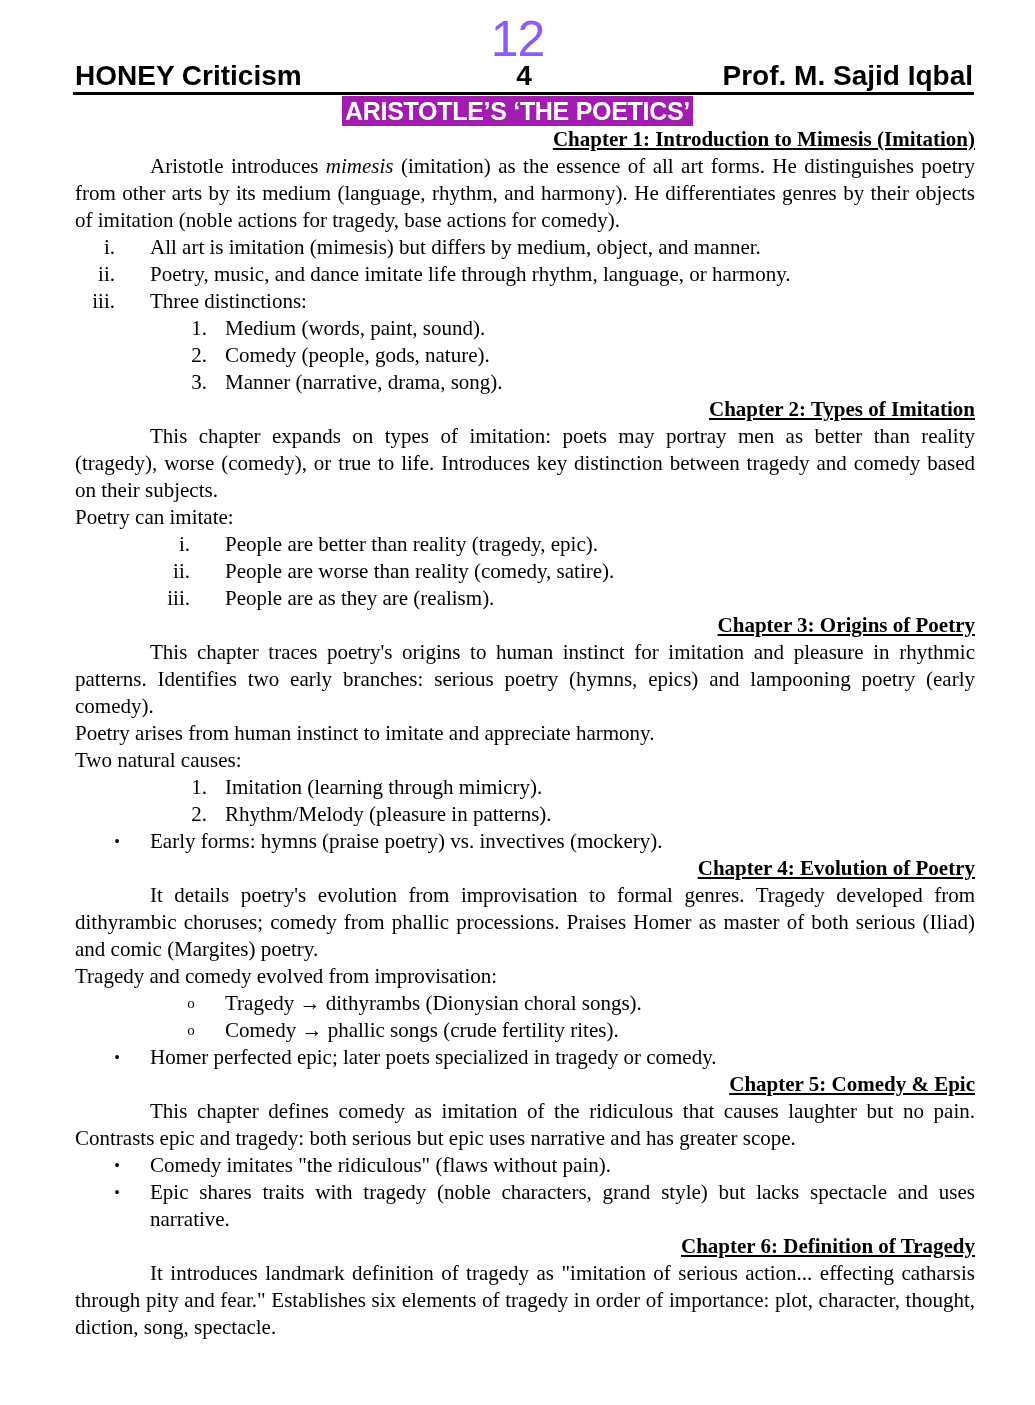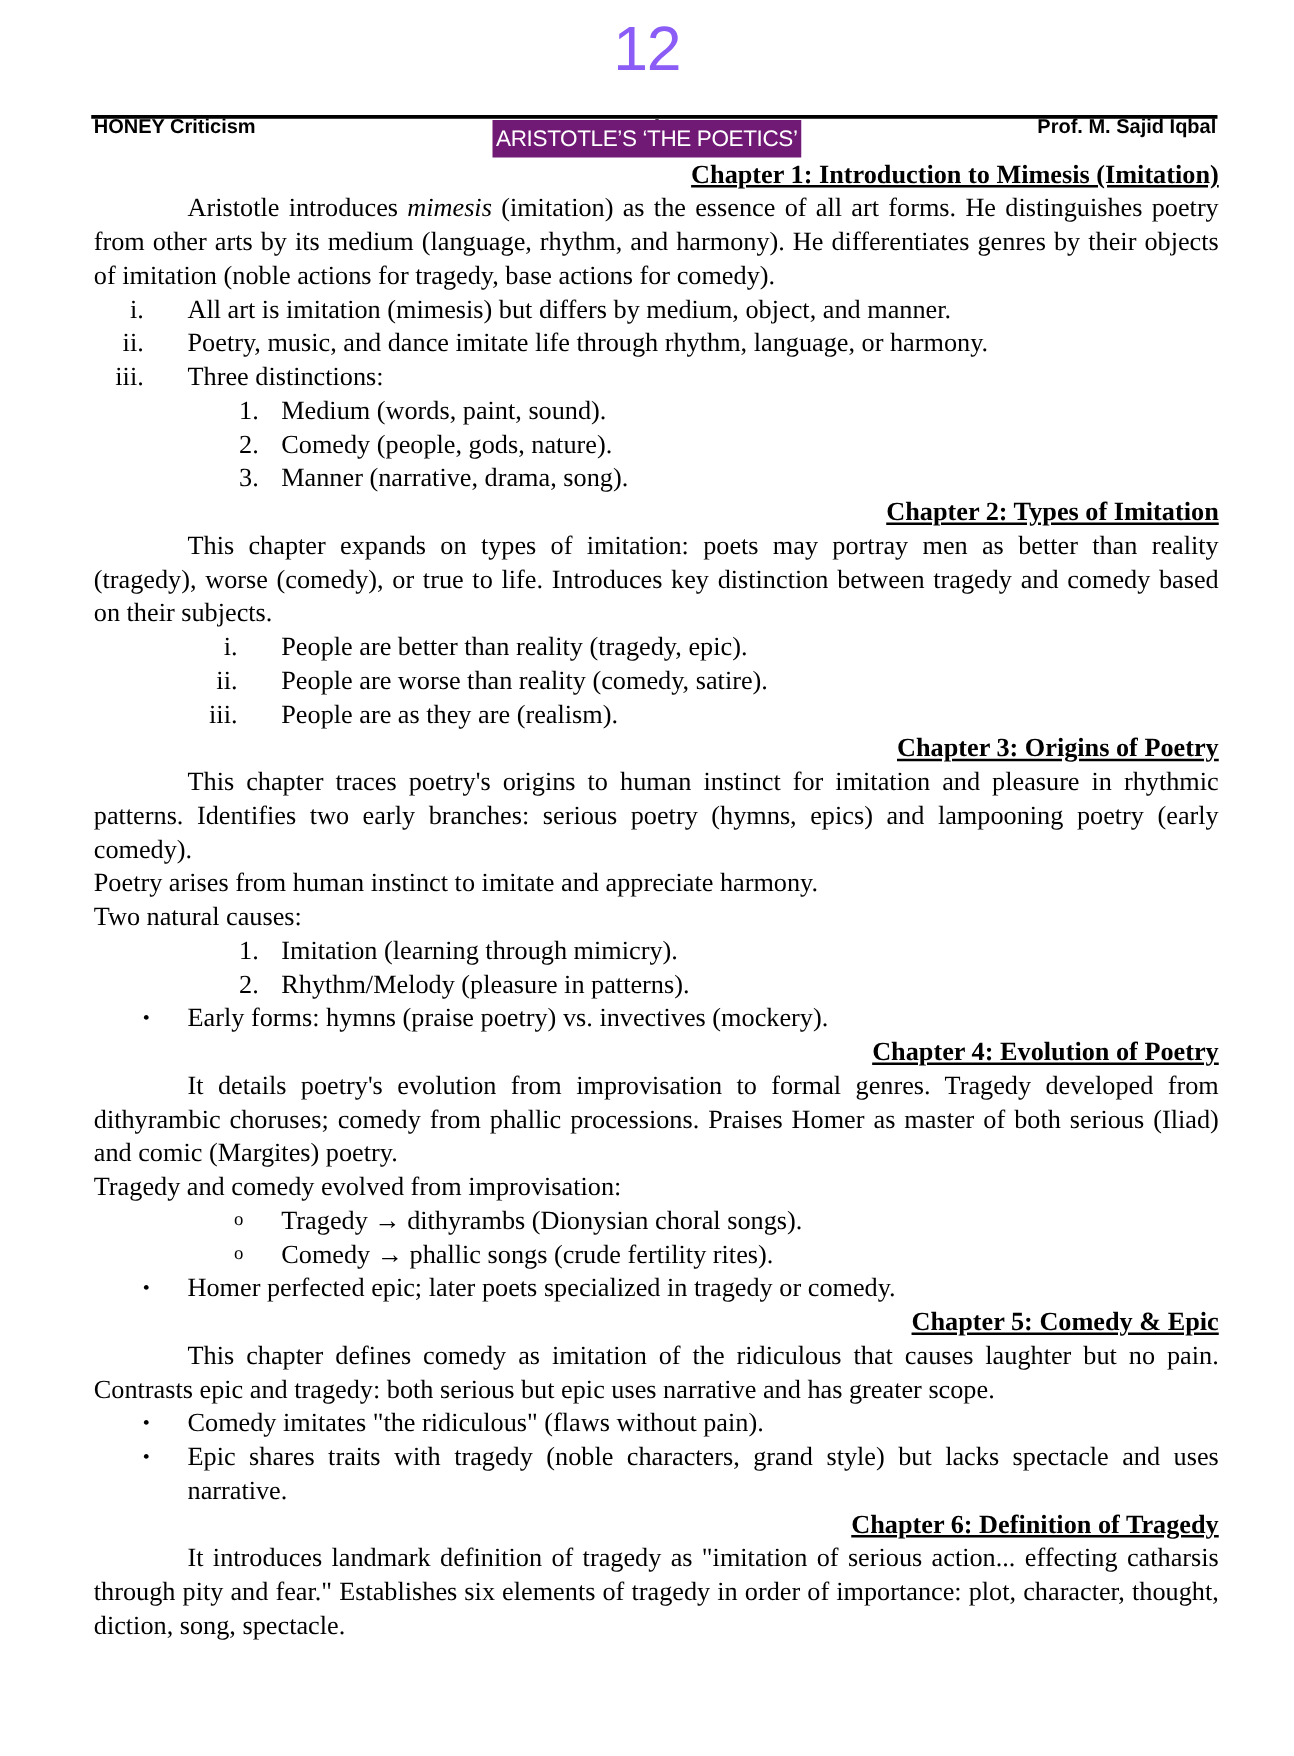--- a/index.html
+++ b/index.html
@@ -2,28 +2,28 @@
 <html><head>
 <meta charset="utf-8">
 <style>
   html, body { margin: 0; padding: 0; background: #ffffff; }
   body { width: 1035px; height: 1405px; position: relative; overflow: hidden;
          font-family: "Liberation Serif", serif; color: #000; }
   .page-num { position: absolute; left: 0; width: 1035px; top: 13px; text-align: center;
               font-family: "Liberation Sans", sans-serif; font-size: 50px; line-height: 52px;
               color: #8b5cf6; letter-spacing: -1px; }
   .header { position: absolute; left: 75px; width: 898px; top: 63px; height: 28px;
-            font-family: "Liberation Sans", sans-serif; font-weight: bold; font-size: 16px; line-height: 26px; margin-top: 26px; }
+            font-family: "Liberation Sans", sans-serif; font-weight: bold; font-size: 28px; line-height: 26px; }
   .header .left { position: absolute; left: 0; top: 0; }
   .header .center { position: absolute; left: 0; width: 100%; top: 0; text-align: center; }
   .header .right { position: absolute; right: 0; top: 0; }
   .rule { position: absolute; left: 73px; width: 901px; top: 92px; height: 3px; background: #000; }
   .title-wrap { position: absolute; left: 0; width: 1035px; top: 96px; text-align: center; }
-  .title { display: inline-block; background: #701a75; color: #fff;
-           font-family: "Liberation Sans", sans-serif; font-weight: normal; font-size: 18px;
+  .title { display: inline-block; background: #a21caf; color: #fff;
+           font-family: "Liberation Sans", sans-serif; font-weight: bold; font-size: 25px;
            line-height: 30px; padding: 0 3px; letter-spacing: -0.3px; }
   .content { position: absolute; left: 75px; width: 900px; top: 126px;
              font-size: 21px; line-height: 27px; }
   .content p, .content h2 { margin: 0; }
   .chapter { font-weight: bold; text-decoration: underline; font-size: 21px; line-height: 27px; text-align: right; }
   .para { text-align: justify; text-indent: 75px; }
   .plain { text-align: left; }
   .li { position: relative; }
   .li .mk { position: absolute; text-align: right; }
   .roman .mk { width: 40px; left: 0; }
@@ -63,20 +63,21 @@
     <div class="li roman"><span class="mk">ii.</span><span>Poetry, music, and dance imitate life through rhythm, language, or harmony.</span></div>
     <div class="li roman"><span class="mk">iii.</span><span>Three distinctions:</span></div>
     <div class="li num"><span class="mk">1.</span><span>Medium (words, paint, sound).</span></div>
     <div class="li num"><span class="mk">2.</span><span>Comedy (people, gods, nature).</span></div>
     <div class="li num"><span class="mk">3.</span><span>Manner (narrative, drama, song).</span></div>
   </section>
 
   <section>
     <h2 class="chapter">Chapter 2: Types of Imitation</h2>
     <p class="para">This chapter expands on types of imitation: poets may portray men as better than reality (tragedy), worse (comedy), or true to life. Introduces key distinction between tragedy and comedy based on their subjects.</p>
+    <p class="plain">Poetry can imitate:</p>
     <div class="li roman-in"><span class="mk">i.</span><span>People are better than reality (tragedy, epic).</span></div>
     <div class="li roman-in"><span class="mk">ii.</span><span>People are worse than reality (comedy, satire).</span></div>
     <div class="li roman-in"><span class="mk">iii.</span><span>People are as they are (realism).</span></div>
   </section>
 
   <section>
     <h2 class="chapter">Chapter 3: Origins of Poetry</h2>
     <p class="para">This chapter traces poetry's origins to human instinct for imitation and pleasure in rhythmic patterns. Identifies two early branches: serious poetry (hymns, epics) and lampooning poetry (early comedy).</p>
     <p class="plain">Poetry arises from human instinct to imitate and appreciate harmony.</p>
     <p class="plain">Two natural causes:</p>

